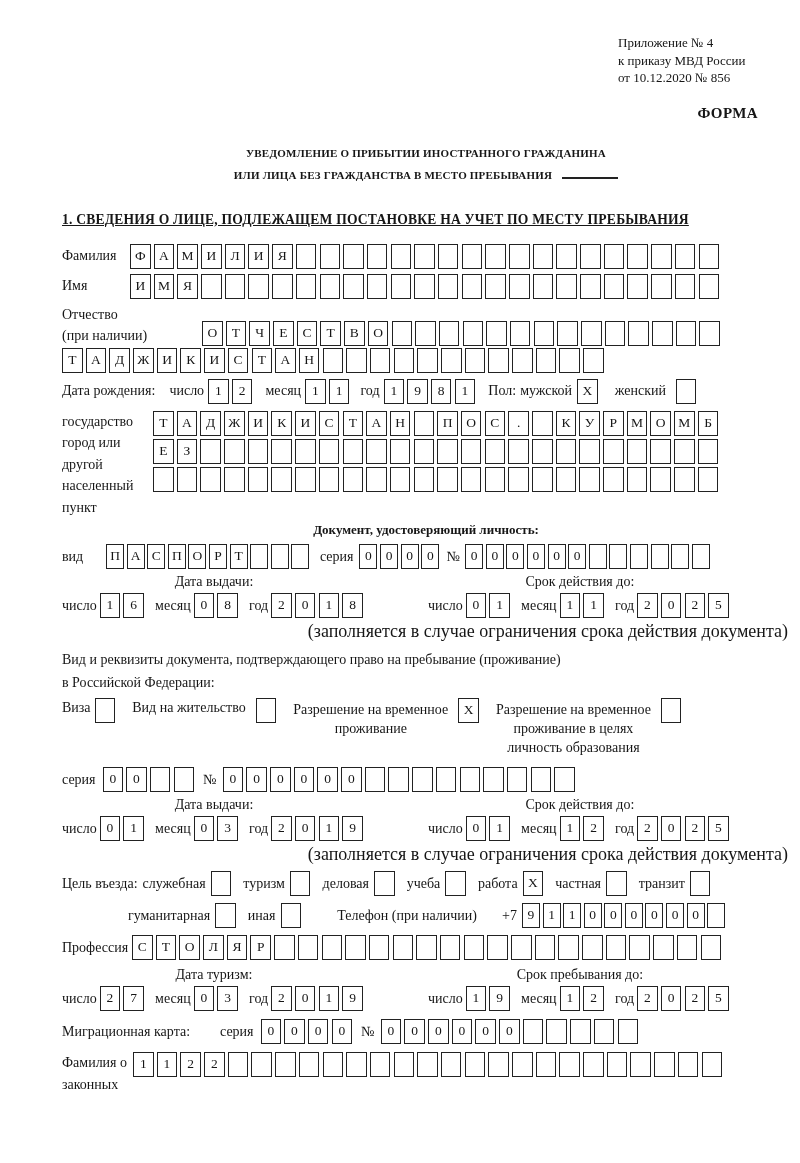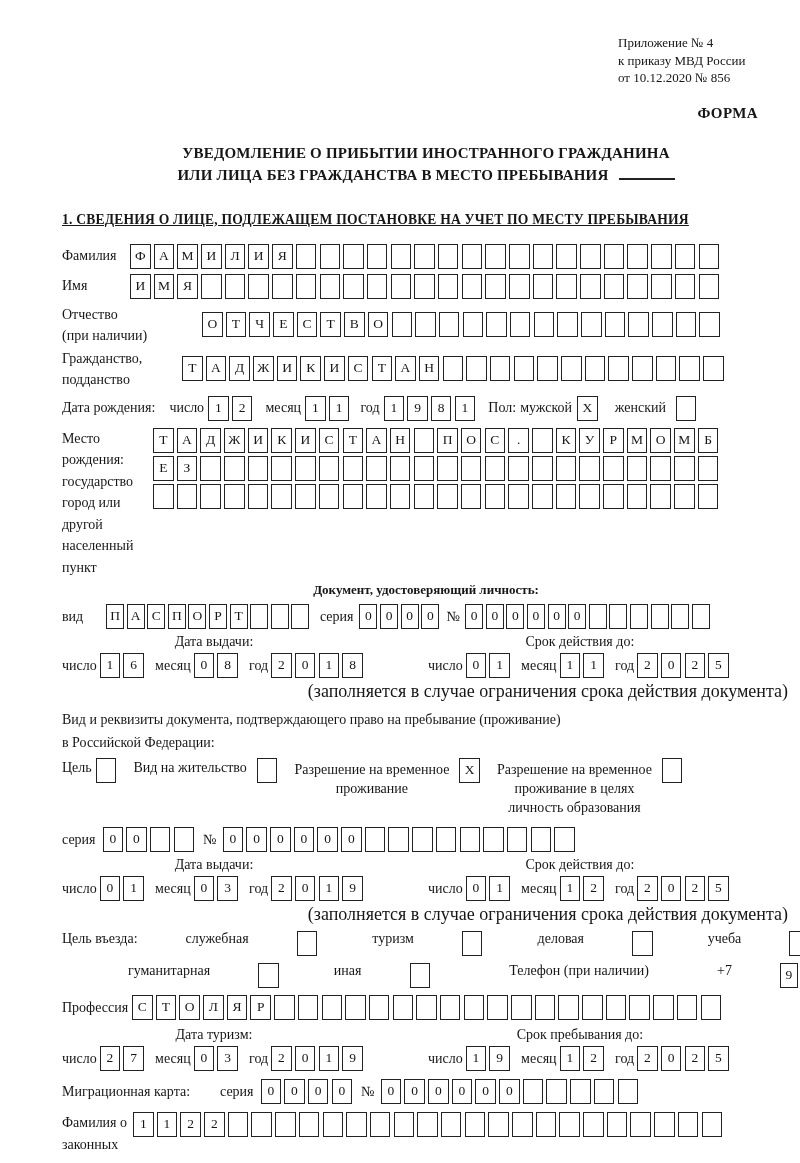--- a/index.html
+++ b/index.html
@@ -7,26 +7,26 @@
     width:800px;height:1163px;overflow:hidden;background:#ffffff;color:#161616;
     font-family:"Liberation Serif","DejaVu Serif",serif;
   }
   .page{box-sizing:border-box;width:800px;height:1163px;padding:34px 10px 0 62px;}
 
   
   .appendix{margin-left:556px;font-size:13px;line-height:17.5px;}
   .appendix .note{font-size:12.5px;margin-top:4px;line-height:16.5px;}
   .forma{font-weight:bold;font-size:15px;text-align:right;padding-right:32px;margin-top:18px;letter-spacing:.4px;}
 
-  .title{text-align:center;font-weight:bold;font-size:15px;line-height:22px;margin-top:20px;letter-spacing:.2px;}
+  .title{text-align:center;font-weight:bold;font-size:11px;line-height:22px;margin-top:20px;letter-spacing:.2px;}
   .blank{display:inline-block;width:56px;height:3px;border-bottom:2.2px solid #222;margin-left:10px;vertical-align:baseline;}
   .section{font-weight:bold;font-size:13.6px;margin-top:26px;margin-bottom:16px;letter-spacing:.2px;text-decoration:underline;}
 
   .row{display:flex;align-items:center;margin-bottom:5px;font-size:14px;}
-  .row.top{align-items:center;}
+  .row.top{align-items:flex-end;}
   .lbl{flex:none;}
   .lbl2{flex:none;line-height:21px;}
   .cells{display:flex;flex:none;}
   .cell{
     flex:none;box-sizing:border-box;width:20.5px;height:25px;border:1.7px solid #222;
     margin-right:3.2px;text-align:center;font-size:13.5px;line-height:21px;background:#fff;
   }
   .compact .cell{width:18px;margin-right:2.6px;} .gap10{width:10px;flex:none;} .gap14{width:14px;flex:none;}
   .mr4{margin-right:4px;} .ml8{margin-left:8px;}
 
@@ -40,21 +40,21 @@
   .datecols{display:flex;margin-top:4px;font-size:14px;align-items:center;}
   .datecol .head{text-align:center;font-size:14px;margin-bottom:3px;}
   .daterow{display:flex;align-items:center;}
   .daterow .lbl{margin-right:3px;}
   .note-right{font-size:18px;text-align:right;padding-right:2px;margin-top:3px;margin-bottom:6px;}
 
   .permit-row{display:flex;align-items:flex-start;margin-top:6px;margin-bottom:10px;font-size:14px;}
   .center-lbl{text-align:center;line-height:19px;}
   .chk{margin-top:-2px;}
 
-  .purpose-row{display:flex;align-items:flex-start;font-size:14px;margin-bottom:7px;flex-wrap:nowrap;gap:43px;}
+  .purpose-row{display:flex;align-items:center;font-size:14px;margin-bottom:7px;flex-wrap:nowrap;}
   .purpose-row .lbl{margin-right:5px;}
   .purpose-row .cells{margin-right:9px;}
 </style>
 </head>
 <body>
 
 <div class="page">
 
   <div class="appendix">
     <div>Приложение № 4</div>
@@ -158,24 +158,20 @@
         <span class="cell"></span>
         <span class="cell"></span>
         <span class="cell"></span>
         <span class="cell"></span>
         <span class="cell"></span>
         <span class="cell"></span>
       </span>
   </div>
 
   <div class="row top" style="margin-bottom:6px">
-    <span class="lbl2" style="width:120px">
-      <div>Гражданство,</div>
-      <div>подданство</div>
-    </span>
     <span class="cells">
         <span class="cell">Т</span>
         <span class="cell">А</span>
         <span class="cell">Д</span>
         <span class="cell">Ж</span>
         <span class="cell">И</span>
         <span class="cell">К</span>
         <span class="cell">И</span>
         <span class="cell">С</span>
         <span class="cell">Т</span>
@@ -225,21 +221,20 @@
       </span>
     <span class="gap14"></span>
     <span class="lbl" style="margin-right:10px">женский</span>
     <span class="cells">
         <span class="cell"></span>
       </span>
   </div>
 
   <div class="block">
     <div class="lblcol" style="width:91px">
-      <div>Место рождения:</div>
       <div>государство</div>
       <div>город или другой</div>
       <div>населенный пункт</div>
     </div>
     <div class="cellrows">
       <div class="cells">
           <span class="cell">Т</span>
           <span class="cell">А</span>
           <span class="cell">Д</span>
           <span class="cell">Ж</span>
@@ -406,21 +401,21 @@
     </div>
   </div>
   <div class="note-right">(заполняется в случае ограничения срока действия документа)</div>
 
   <div style="font-size:14px;line-height:23px;margin-top:2px">
     <div>Вид и реквизиты документа, подтверждающего право на пребывание (проживание)</div>
     <div>в Российской Федерации:</div>
   </div>
 
   <div class="permit-row">
-    <span class="lbl" style="margin-right:4px">Цель</span>
+    <span class="lbl" style="margin-right:4px">Виза</span>
     <span class="cells chk">
         <span class="cell"></span>
       </span>
     <span class="gap14"></span>
     <span class="lbl" style="margin-right:10px">Вид на жительство</span>
     <span class="cells chk">
         <span class="cell"></span>
       </span>
     <span class="gap14"></span>
     <span class="center-lbl" style="margin-right:10px">

